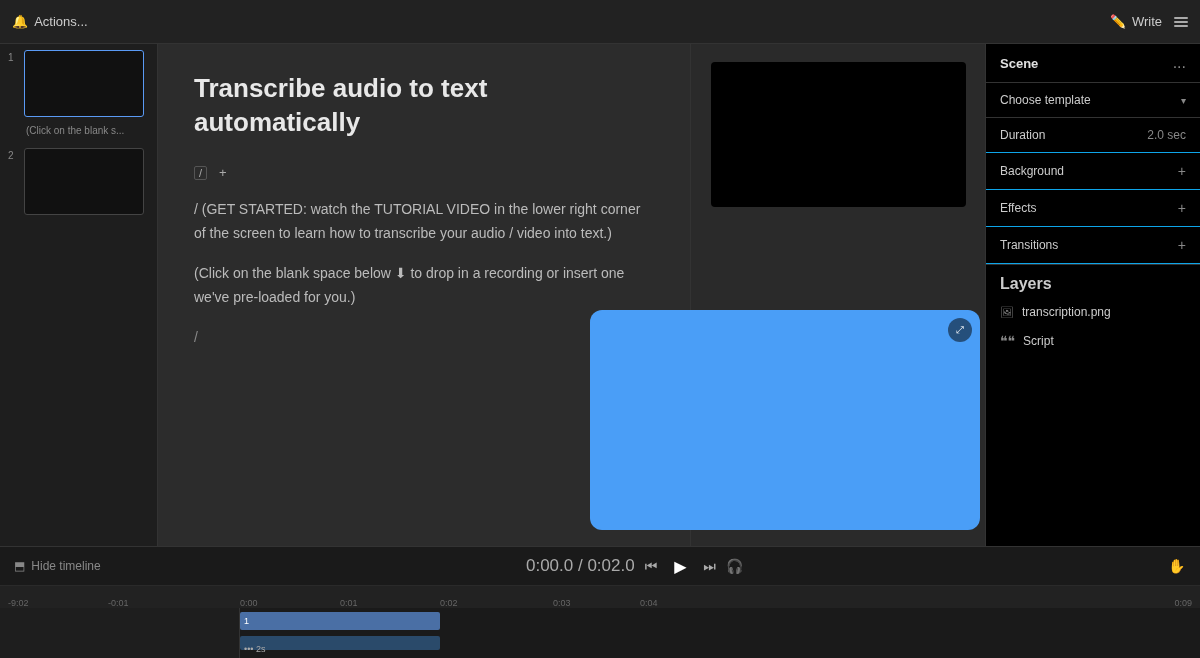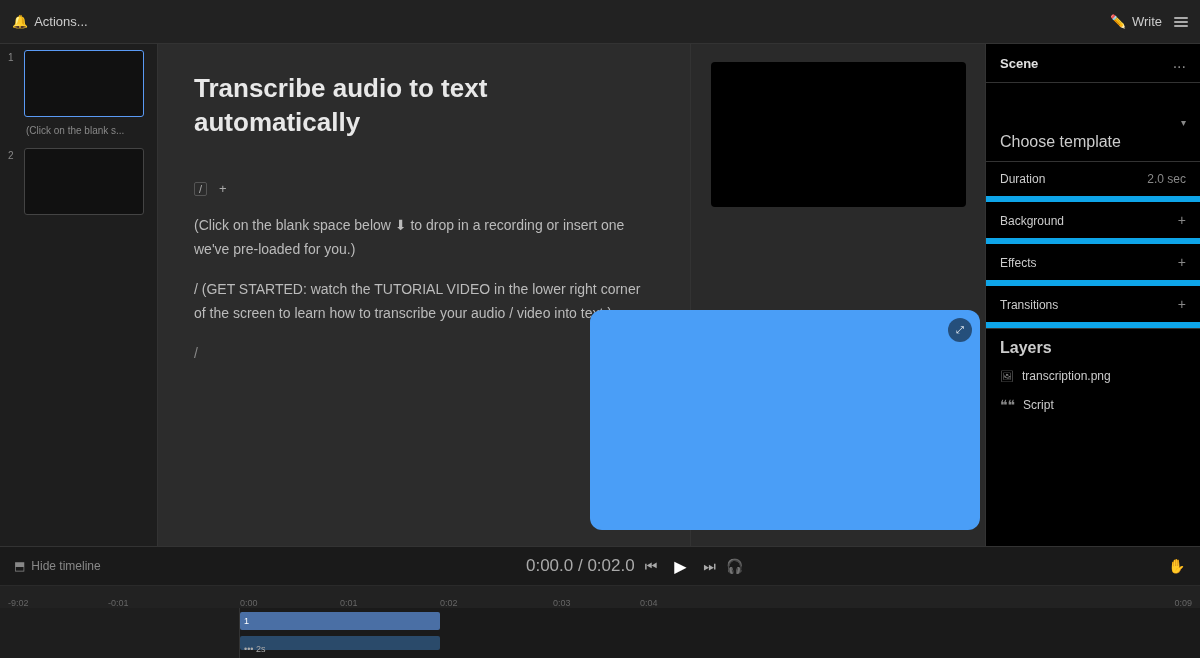--- a/index.html
+++ b/index.html
@@ -17,37 +17,37 @@
     .main { display: flex; flex: 1; overflow: hidden; }
 
     
     .sidebar-left { width: 158px; background: #1e1e1e; border-right: 1px solid #333; overflow-y: auto; flex-shrink: 0; }
     .slide-item { padding: 6px 8px; cursor: pointer; display: flex; align-items: flex-start; gap: 6px; }
     .slide-number { font-size: 10px; color: #888; width: 10px; flex-shrink: 0; margin-top: 2px; }
     .slide-thumb { width: 120px; height: 67px; background: #111; border-radius: 3px; flex-shrink: 0; border: 1px solid #444; }
     .slide-item.active .slide-thumb { border-color: #5a9af5; }
     .slide-label-row { display: flex; align-items: center; gap: 4px; padding: 2px 8px 6px 26px; }
     .slide-label-text { font-size: 10px; color: #888; }
-    .editor-title { font-size: 26px; font-weight: 600; color: #e8e8e8; margin-bottom: 37px; line-height: 1.3; }
+    .editor-title { font-size: 26px; font-weight: 600; color: #e8e8e8; margin-bottom: 21px; line-height: 1.3; }
     .editor-body { font-size: 14px; color: #bbb; line-height: 1.7; }
     .editor-body p { margin-bottom: 16px; }
     .slash-box { border: 1px solid #555; padding: 0 4px; font-size: 11px; color: #aaa; border-radius: 2px; }
     .preview-video { width: 255px; height: 145px; background: #000; border-radius: 4px; }
 
     
     .scene-panel { width: 215px; background: #000000; border-left: 1px solid #333; flex-shrink: 0; display: flex; flex-direction: column; }
     .scene-header { display: flex; align-items: center; justify-content: space-between; padding: 10px 14px; border-bottom: 1px solid #333; }
     .scene-title { font-size: 13px; font-weight: 600; color: #e0e0e0; }
     .scene-more { color: #888; cursor: pointer; font-size: 16px; }
-    .scene-row { display: flex; align-items: flex-end; justify-content: space-between; padding: 10px 14px; border-bottom: 6px solid #0ea5e9; cursor: pointer; }
+    .scene-row { display: flex; align-items: center; justify-content: space-between; padding: 10px 14px; border-bottom: 1px solid #0ea5e9; cursor: pointer; }
     .scene-row-label { font-size: 12px; color: #ccc; }
     .scene-row-value { font-size: 12px; color: #888; }
     .scene-row-icon { color: #888; font-size: 14px; }
     .choose-template-row { display: flex; align-items: center; justify-content: space-between; padding: 10px 14px; border-bottom: 1px solid #333; cursor: pointer; }
-    .choose-template-label { font-size: 16px; color: #ccc; margin-top: 40px; }
+    .choose-template-label { font-size: 12px; color: #ccc; }
     .choose-template-chevron { color: #888; font-size: 10px; }
 
     .layers-header { padding: 10px 14px 6px; font-size: 16px; font-weight: 600; color: #ccc; border-top: 1px solid #333; }
     .layer-item { display: flex; align-items: center; gap: 8px; padding: 6px 14px; cursor: pointer; }
     .layer-icon { font-size: 11px; color: #888; }
     .layer-name { font-size: 12px; color: #ccc; }
     .script-row { display: flex; align-items: center; gap: 8px; padding: 8px 14px; cursor: pointer; }
     .script-icon { font-size: 14px; color: #888; }
     .script-label { font-size: 12px; color: #ccc; }
 
@@ -105,22 +105,22 @@
 
   <div class="center-section">
 
     <div class="editor-main">
       <div class="editor-title">Transcribe audio to text automatically</div>
       <div class="editor-body">
         <div style="margin-bottom:14px;">
           <span class="slash-box">/</span>
           <span style="margin-left:8px; font-size:13px; color:#aaa;">+</span>
         </div>
+        <p>/  (GET STARTED: watch the TUTORIAL VIDEO in the lower right corner of the screen to learn how to transcribe your audio / video into text.)</p>
         <p>(Click on the blank space below ⬇ to drop in a recording or insert one we've pre-loaded for you.)</p>
-        <p>/  (GET STARTED: watch the TUTORIAL VIDEO in the lower right corner of the screen to learn how to transcribe your audio / video into text.)</p>
         <div style="color:#888; font-size:14px; margin-top:8px;">/</div>
       </div>
     </div>
 
     <div class="video-preview-panel">
       <div class="preview-video"></div>
     </div>
 
     <div class="scene-panel">
       <div class="scene-header">

